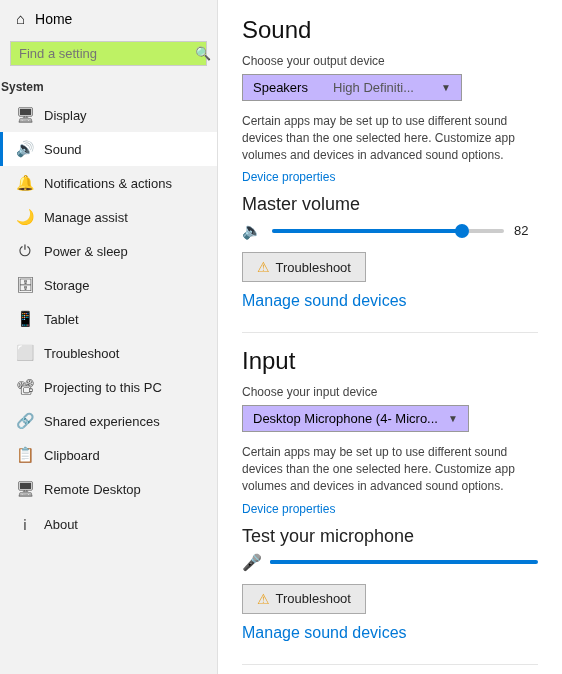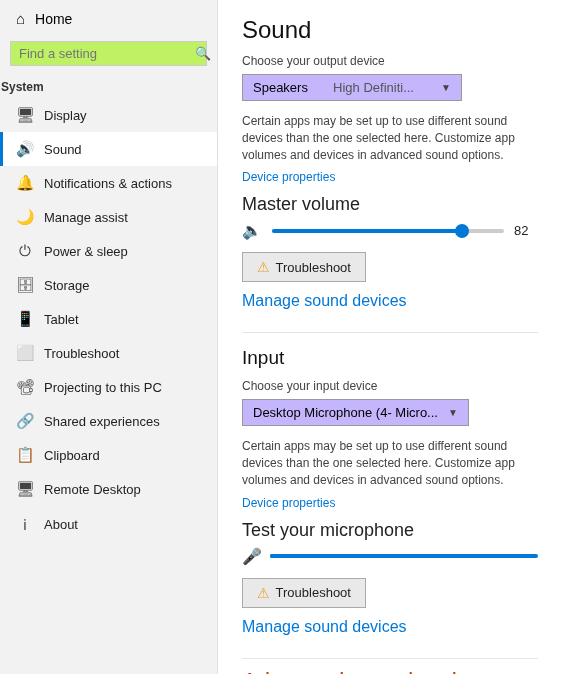--- a/index.html
+++ b/index.html
@@ -196,21 +196,21 @@
 
     .manage-link {
       font-size: 16px;
       color: #0078d7;
       cursor: pointer;
       margin-bottom: 14px;
       display: inline-block;
     }
 
     .section-header {
-      font-size: 19px;
+      font-size: 24px;
       font-weight: 300;
       color: #111;
       margin-bottom: 10px;
       border-top: none;
       padding-top: 4px;
     }
 
     .mic-row {
       display: flex;
       align-items: center;

